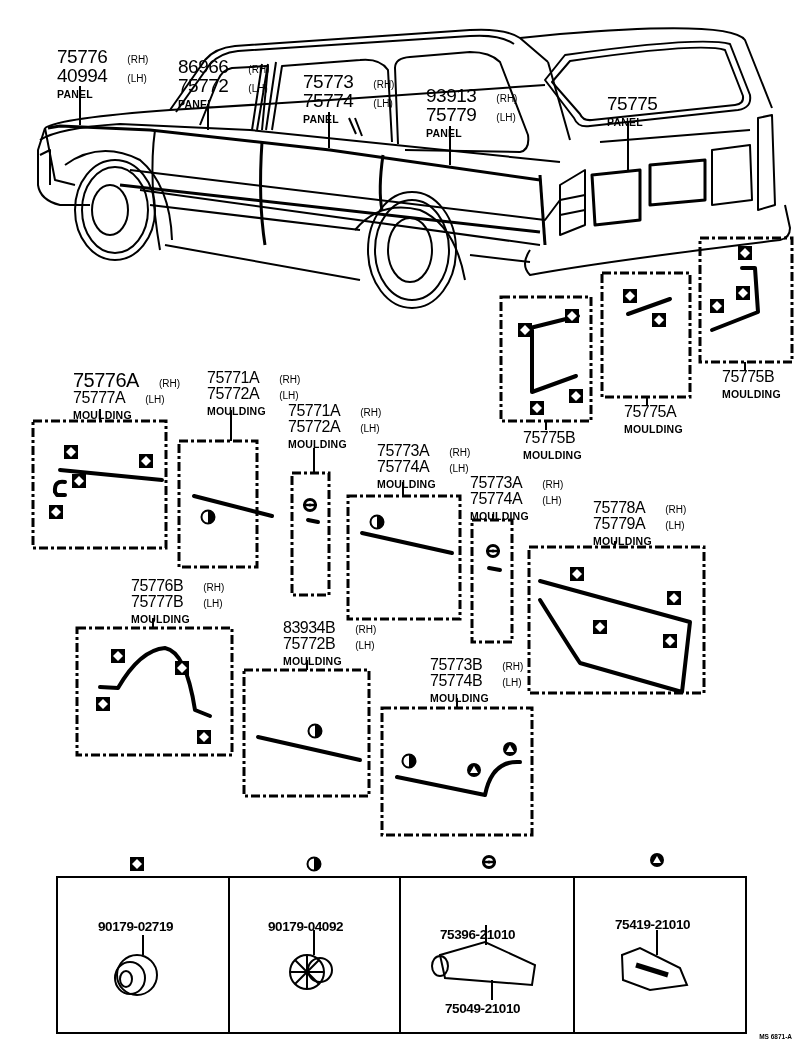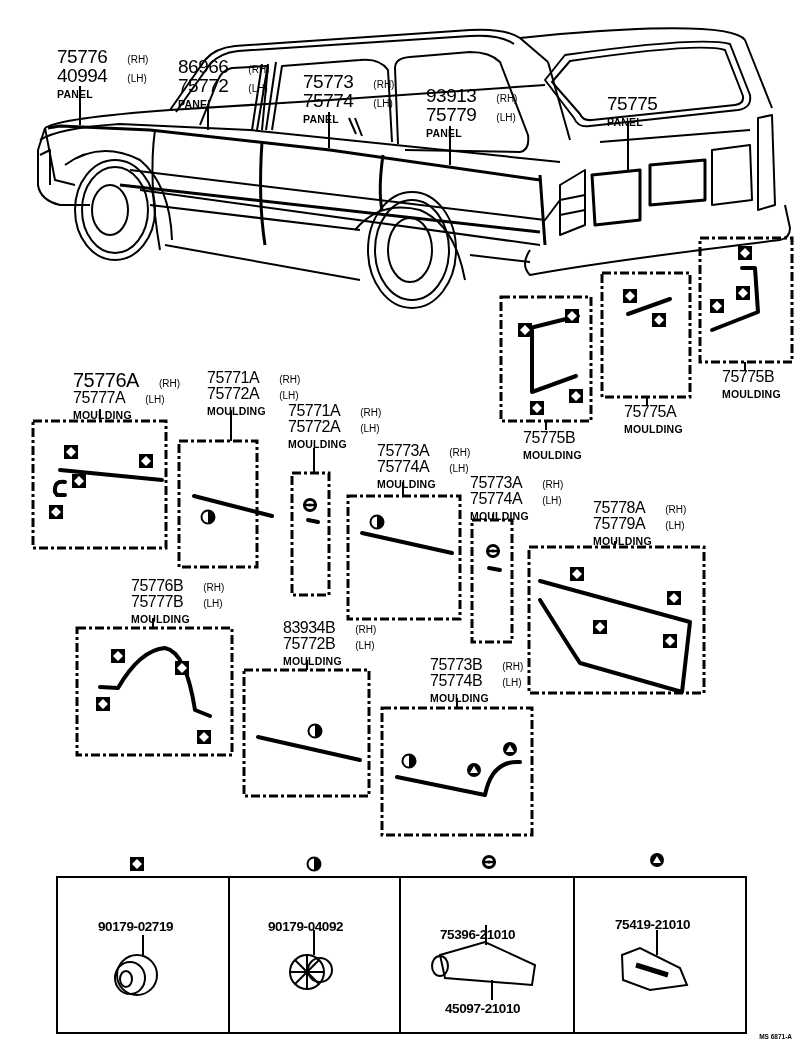--- a/index.html
+++ b/index.html
@@ -287,16 +287,16 @@
   <span class="desc">MOULDING</span>
 </div>
 <div class="lbl" style="left:722px;top:369px;">
   <span class="line"><span class="pn" style="font-size:16px">75775B</span></span>
   <span class="desc">MOULDING</span>
 </div>
 
 <div class="fpn" style="left:98px;top:919px;">90179-02719</div>
 <div class="fpn" style="left:268px;top:919px;">90179-04092</div>
 <div class="fpn" style="left:440px;top:911px;margin-top:16px;">75396-21010</div>
-<div class="fpn" style="left:445px;top:1001px;">45097-21010</div>
+<div class="fpn" style="left:445px;top:1001px;">75049-21010</div>
 <div class="fpn" style="left:615px;top:917px;">75419-21010</div>
 
 <div class="code">MS 6871-A</div>
 
 </body></html>

